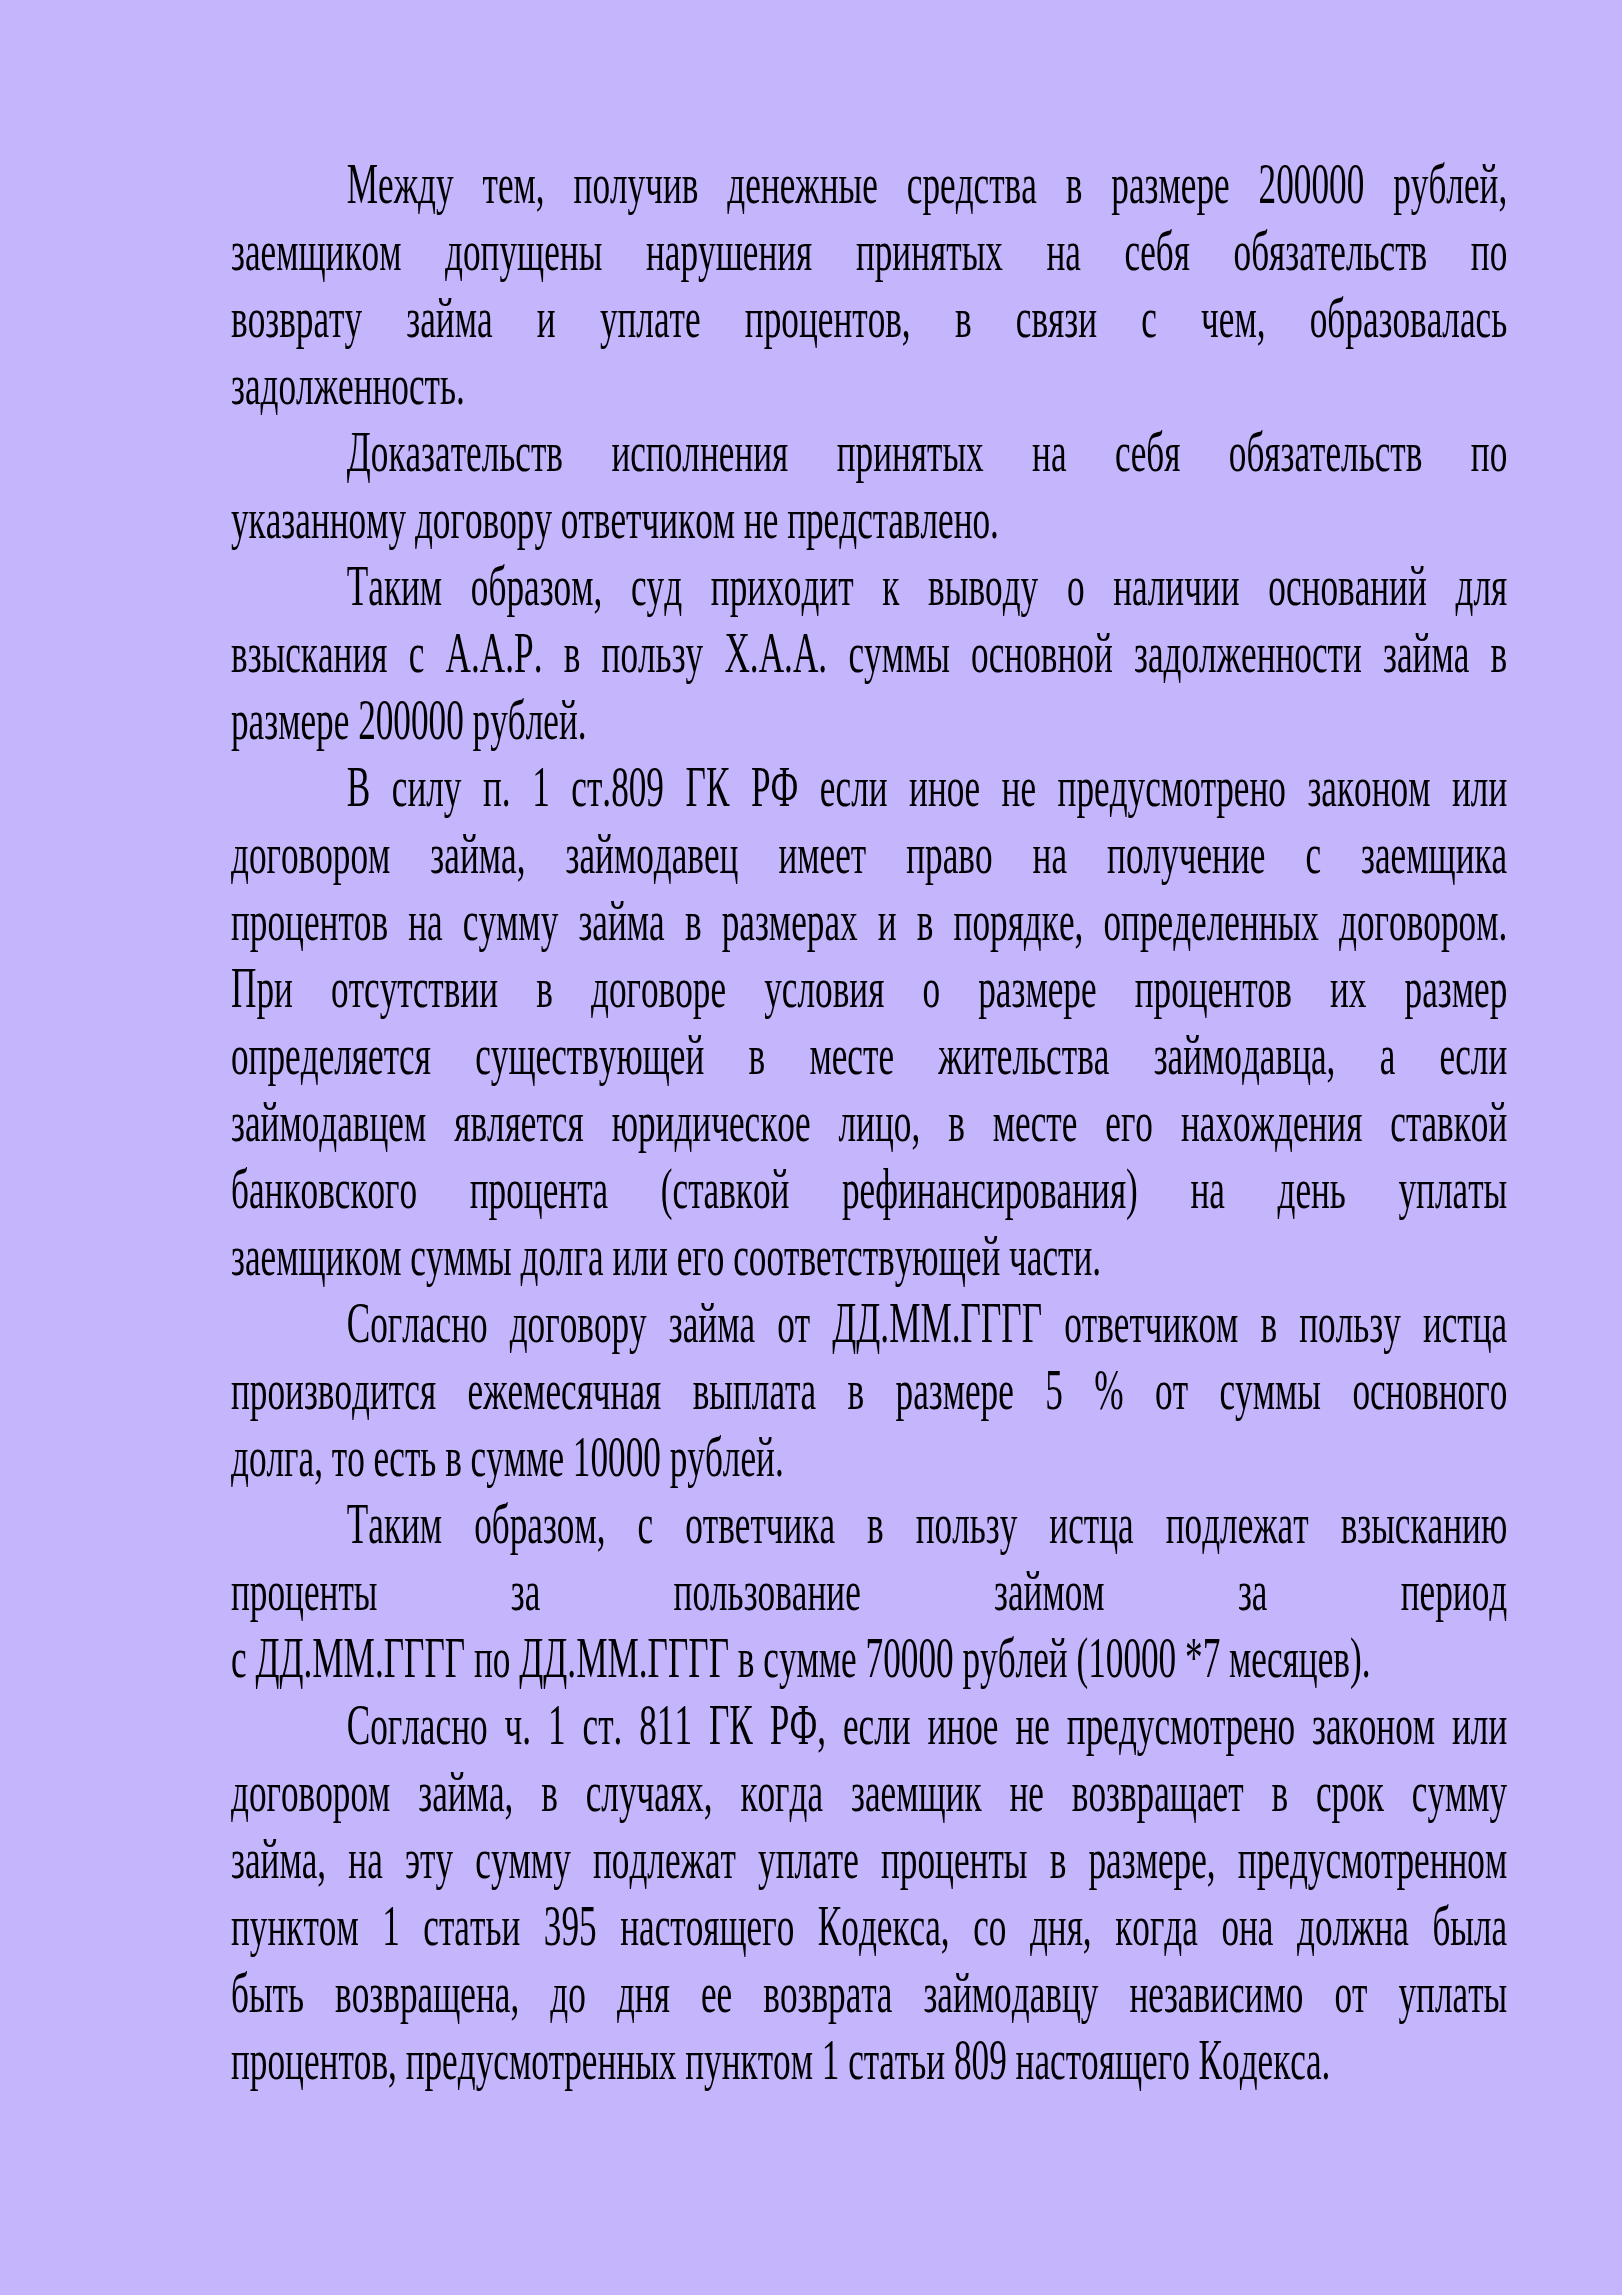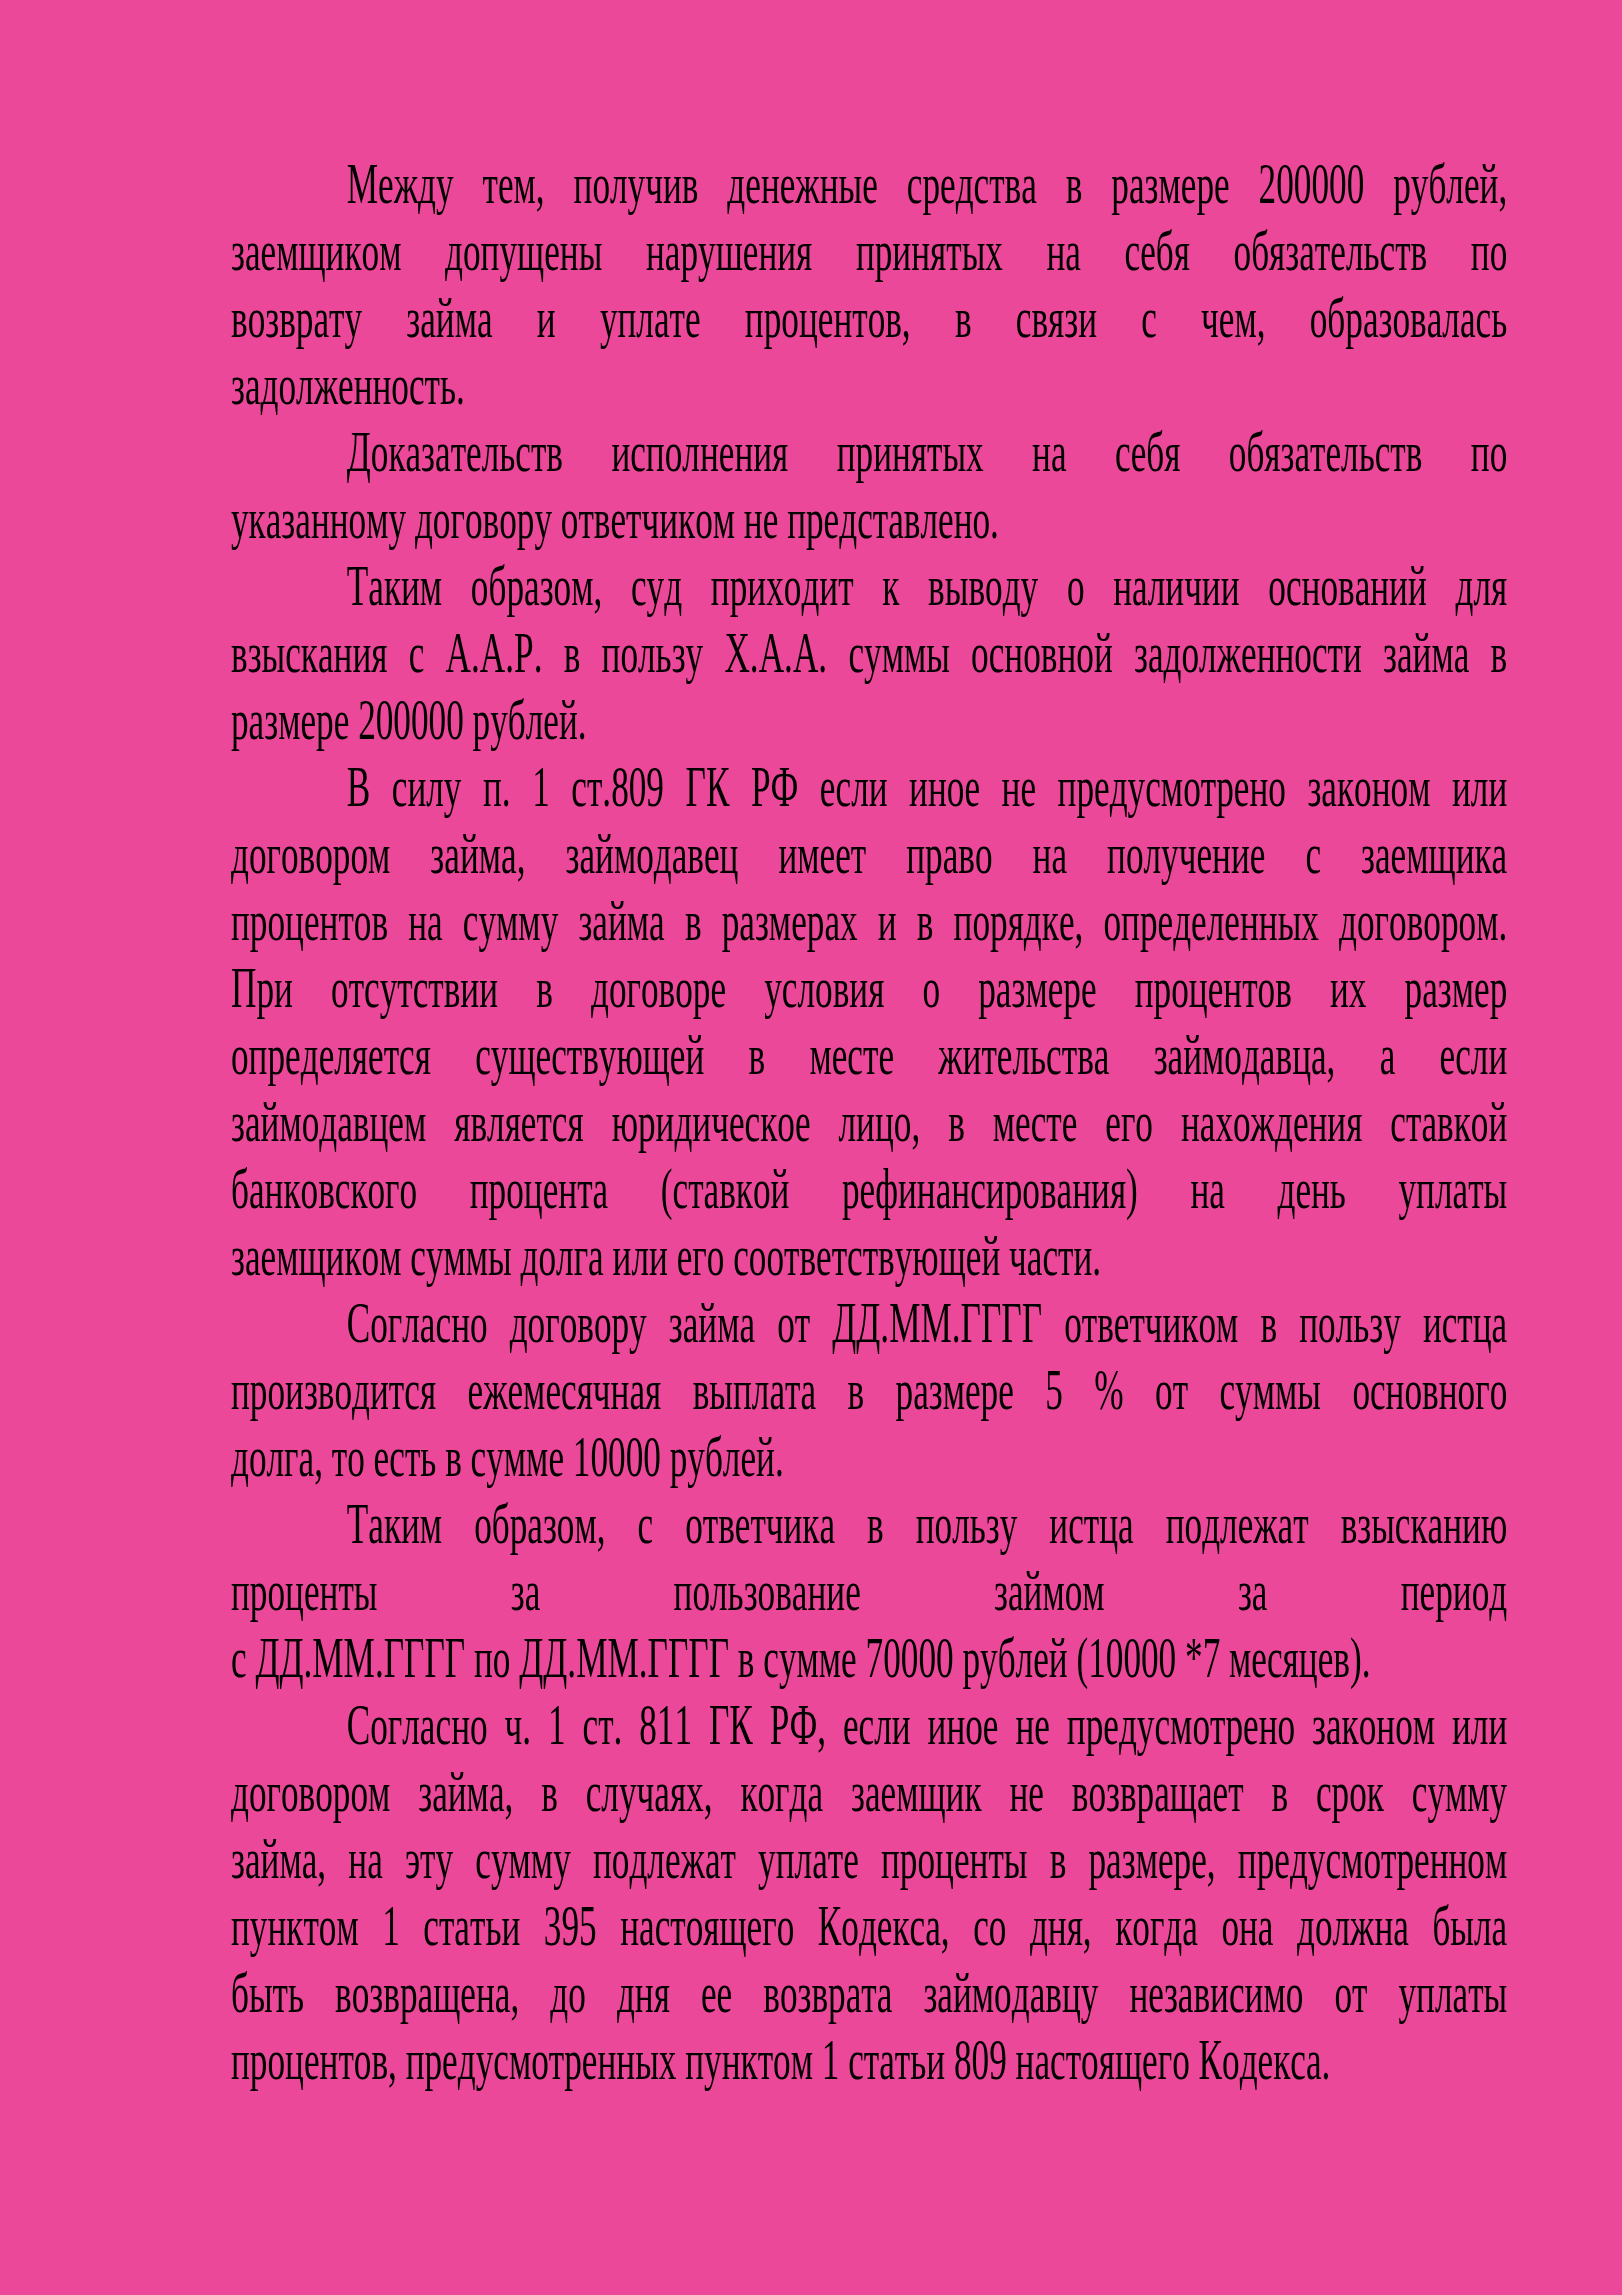--- a/index.html
+++ b/index.html
@@ -7,21 +7,21 @@
     width: 1623px;
     height: 2295px;
     background: #ffffff;
     overflow: hidden;
   }
   .page {
     position: relative;
     width: 1623px;
     height: 2295px;
     overflow: hidden;
-    background: #ec4899;
+    background: #c4b5fd;
   }
   
   .doc {
     position: absolute;
     left: 231px;
     top: 151px;
     width: 2029px;
     transform: scaleX(0.629);
     transform-origin: 0 0;
     font-family: "Liberation Serif", "DejaVu Serif", serif;

